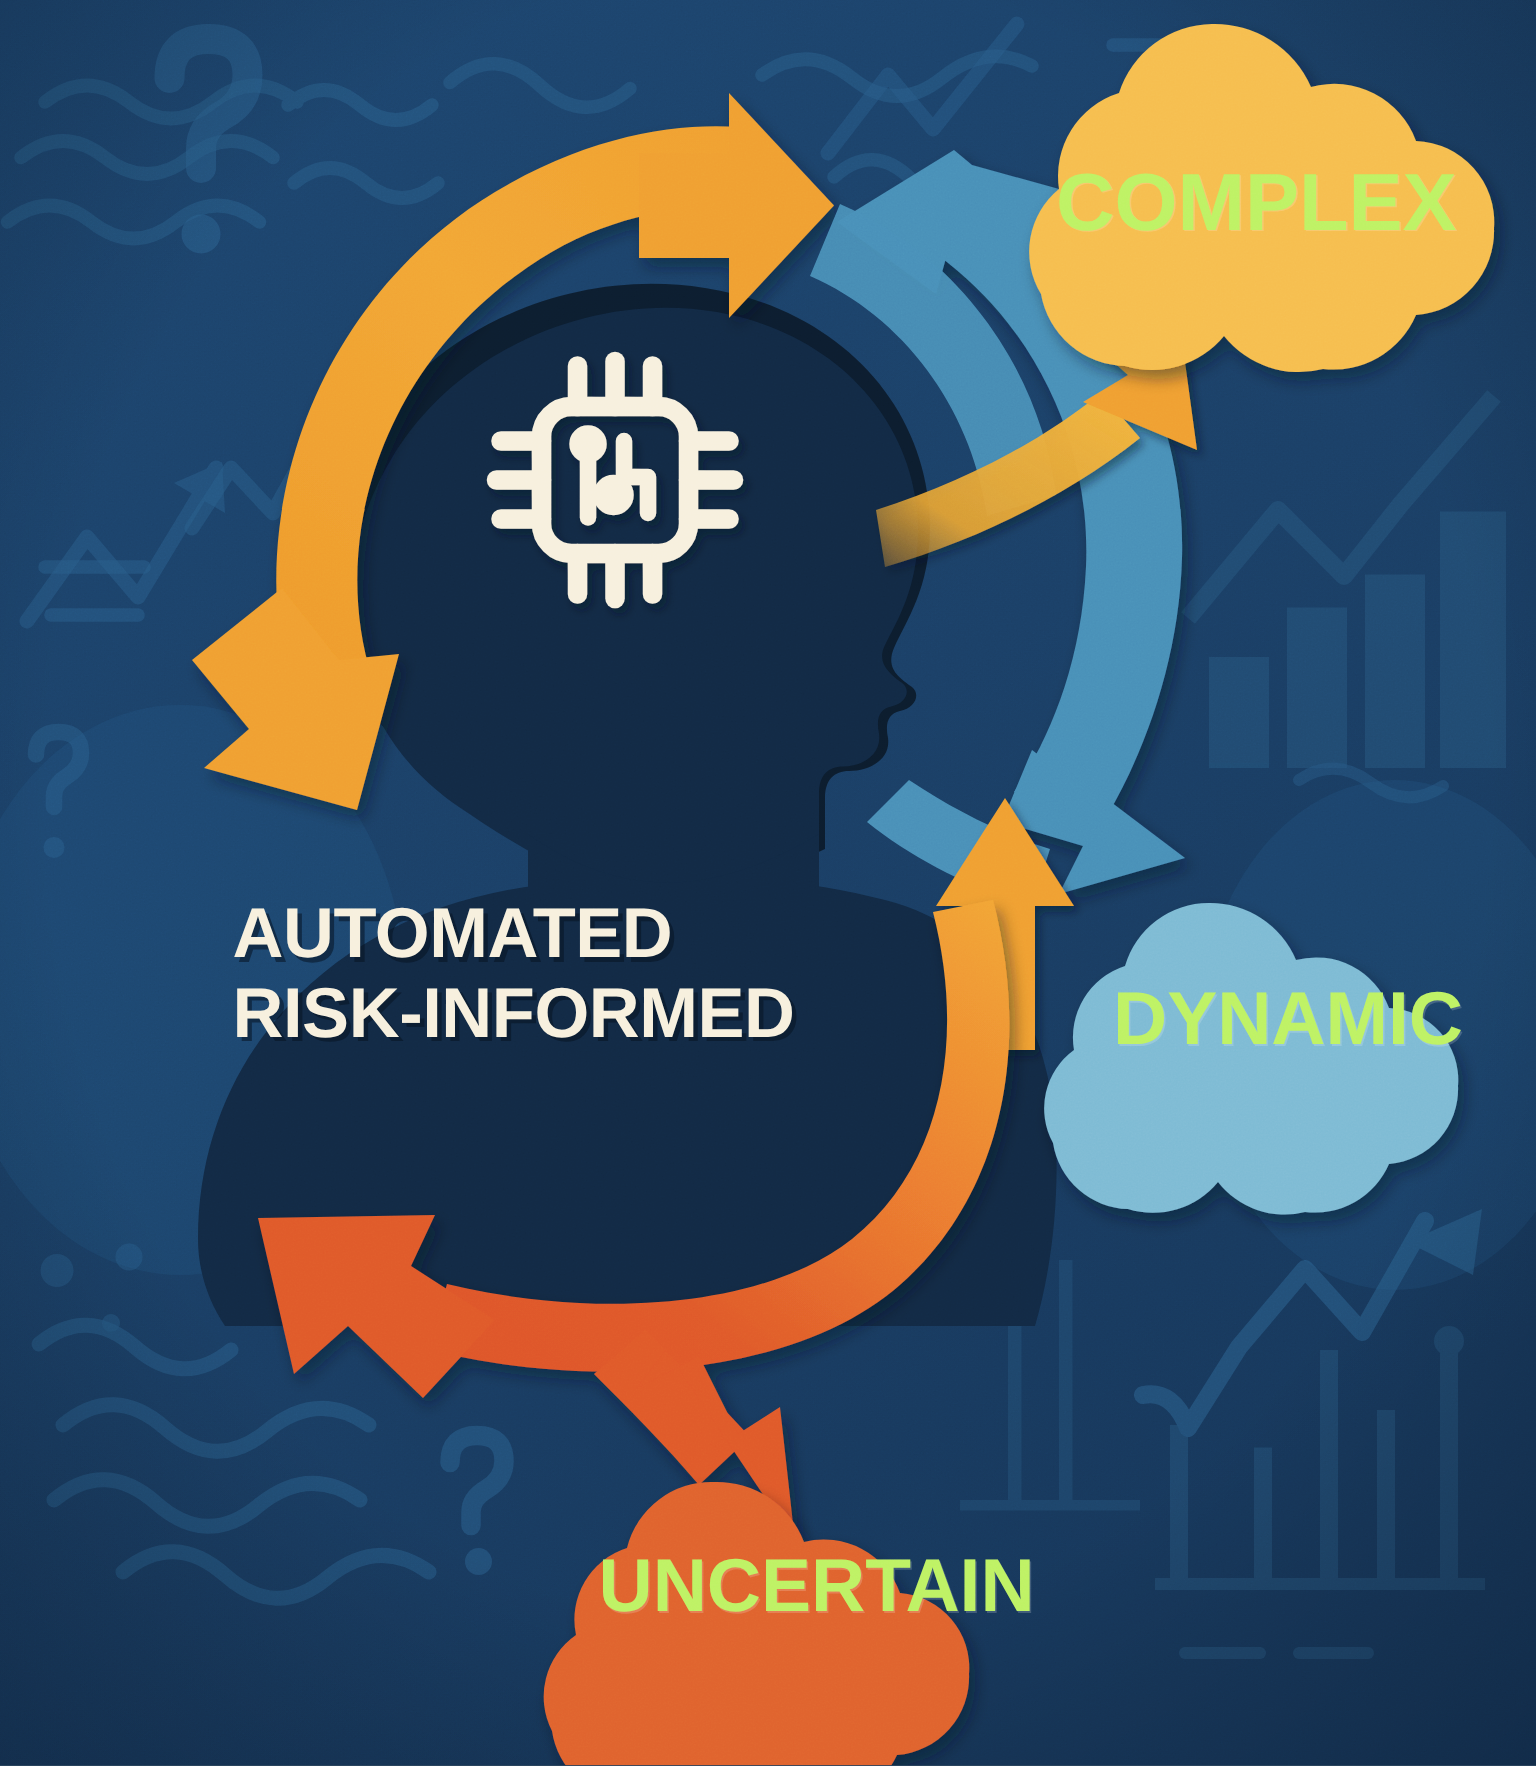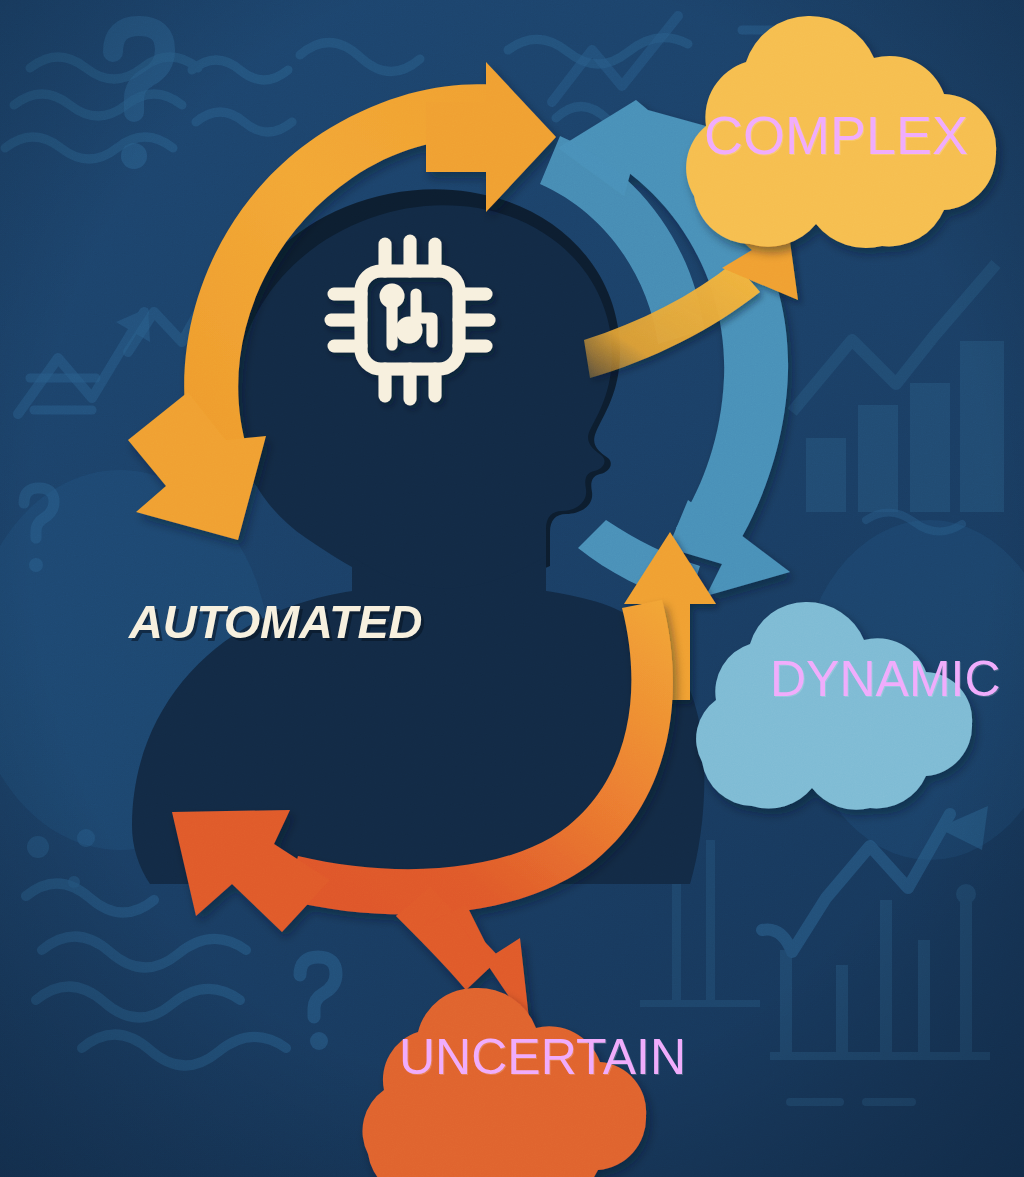--- a/index.html
+++ b/index.html
@@ -29,46 +29,45 @@
   .grain {
     position: absolute;
     inset: 0;
     pointer-events: none;
     opacity: .16;
     mix-blend-mode: overlay;
   }
   
   .headline {
     position: absolute;
-    left: 129px;
+    left: 155px;
     top: 596px;
     width: 450px;
     color: #f7f0de;
     font-family: "Liberation Sans", sans-serif;
     font-weight: bold;
     font-size: 47px;
     line-height: 1.12;
     letter-spacing: -0.3px;
     text-shadow: 3px 3px 0 rgba(6,18,32,.55);
     text-transform: uppercase;
-    font-style: italic;
   }
   .headline .ln { display: block; white-space: nowrap; }
   .cloud-label {
     position: absolute;
-    color: #f0abfc;
+    color: #bef264;
     font-family: "Liberation Sans", sans-serif;
-    font-weight: normal;
+    font-weight: bold;
     text-transform: uppercase;
     letter-spacing: 0px;
     white-space: nowrap;
     text-shadow: 1px 1px 0 rgba(255,255,255,.18);
   }
   #label-complex { left: 704px; top: 104px; font-size: 54px; }
-  #label-dynamic { left: 770px; top: 650px; font-size: 50px; }
+  #label-dynamic { left: 742px; top: 650px; font-size: 50px; }
   #label-uncertain { left: 399px; top: 1028px; font-size: 50px; }
 </style>
 </head>
 <body>
 
 <div id="poster">
 
   <svg class="layer" viewBox="0 0 1024 1177">
     <defs>
       <linearGradient id="bgGrad" x1="0" y1="0" x2="0.5" y2="1">
@@ -384,20 +383,21 @@
 
       <line x1="392" y1="300" x2="392" y2="345" stroke-width="11"></line>
       <circle cx="392" cy="296" r="6" fill="#F7F0DE"></circle>
       <path d="M416,294 L416,318 L432,318 L432,342" stroke-width="11"></path>
       <circle cx="409" cy="330" r="7" fill="#F7F0DE"></circle>
     </g>
   </svg>
 
   <div class="headline">
     <span class="ln">AUTOMATED</span>
+    <span class="ln">RISK-INFORMED</span>
   </div>
 
   <div class="cloud-label" id="label-complex">COMPLEX</div>
   <div class="cloud-label" id="label-dynamic">DYNAMIC</div>
   <div class="cloud-label" id="label-uncertain">UNCERTAIN</div>
 
   <svg class="grain" viewBox="0 0 1024 1177" preserveAspectRatio="none">
     <defs>
       <filter id="noiseF">
         <feTurbulence type="fractalNoise" baseFrequency="0.9" numOctaves="3" stitchTiles="stitch"></feTurbulence>

